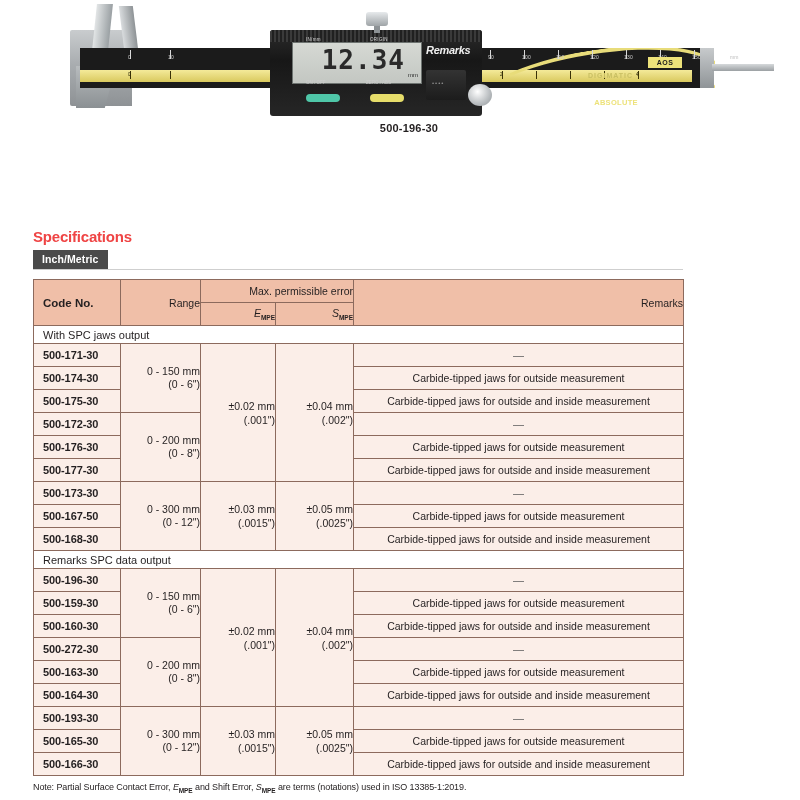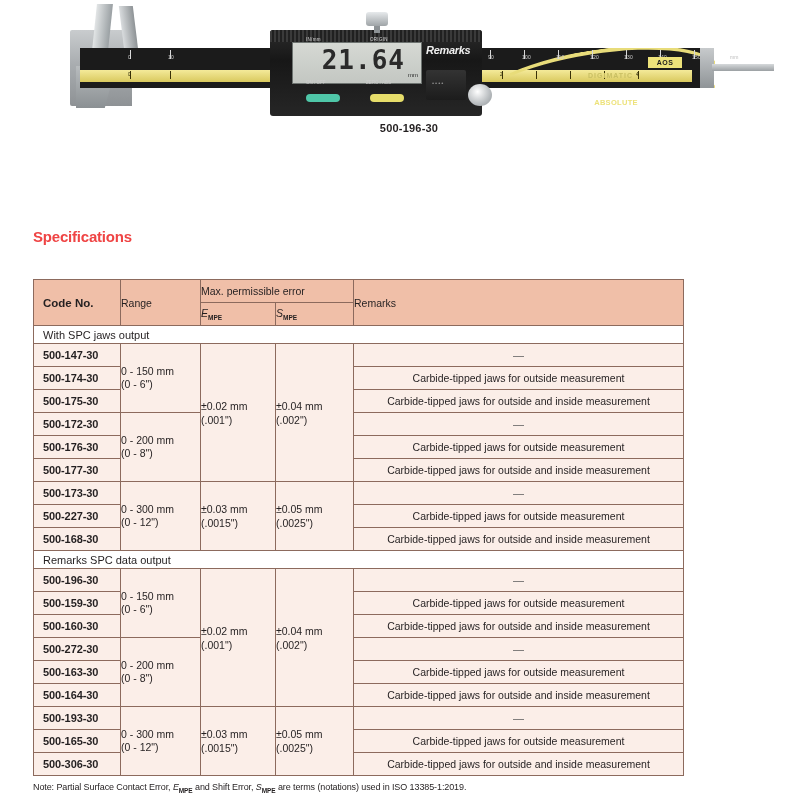--- a/index.html
+++ b/index.html
@@ -179,21 +179,21 @@
   .tbl {
     position: absolute; left: 33px; top: 279px; width: 650px;
     border-collapse: collapse; table-layout: fixed;
     font-size: 10px;
   }
   .tbl td, .tbl th {
     border: 1px solid #8c6a5d;
     padding: 0; margin: 0;
     background: #fbeee8;
     color: #231f20;
-    text-align: left;
+    text-align: right;
     vertical-align: middle;
   }
   .tbl th {
     background: #f0bfa8;
     font-weight: 400;
     font-size: 10.5px;
     height: 22px;
   }
   th.code-h { font-weight: 700; font-size: 11.5px; text-align: left; padding-left: 9px; }
   .sub-lbl { font-size: 9.5px; font-style: italic; height: 16px; }
@@ -273,21 +273,21 @@
 
       <div class="end-plate"></div>
       <div class="depth-bar"></div>
 
       <div class="head"></div>
       <div class="head-top-rail"></div>
       <div class="thumb-stem"></div>
       <div class="thumb-wheel"></div>
 
       <div class="lcd">
-        <div class="lcd-value">21.64</div>
+        <div class="lcd-value">12.34</div>
         <div class="lcd-unit">mm</div>
       </div>
       <div class="lcd-mini" style="left:236px">IN/mm</div>
       <div class="lcd-mini" style="left:300px">ORIGIN</div>
 
       <div class="brand">Remarks</div>
 
       <div class="btn-row" style="left:236px">ON / OFF</div>
       <div class="btn-row" style="left:296px">ZERO / ABS</div>
       <div class="key key-green"></div>
@@ -302,20 +302,23 @@
       <div class="logo-digi">DIGIMATIC</div>
     </div>
 
     <div class="photo-caption">
       <span>500-196-30</span>
     </div>
   </div>
 
   <div class="spec-heading">Specifications</div>
 
+  <div class="tab-strip">
+    <div class="tab-active">Inch/Metric</div>
+  </div>
 
   <table class="tbl">
     <colgroup>
       <col style="width:87px">
       <col style="width:80px">
       <col style="width:75px">
       <col style="width:78px">
       <col style="width:330px">
     </colgroup>
     <thead>
@@ -328,21 +331,21 @@
       <tr>
         <th class="sub-lbl"><span>E</span><sub>MPE</sub></th>
         <th class="sub-lbl"><span>S</span><sub>MPE</sub></th>
       </tr>
     </thead>
     <tbody id="tbody">
         <tr class="group-row">
           <td colspan="5">With SPC jaws output</td>
         </tr>
         <tr>
-          <td class="code">500-147-30</td>
+          <td class="code">500-171-30</td>
           <td class="rng" rowspan="3">
             <div>0 - 150 mm</div>
             <div>(0 - 6")</div>
           </td>
           <td class="err" rowspan="6">
             <div>±0.02 mm</div>
             <div>(.001")</div>
           </td>
           <td class="err" rowspan="6">
             <div>±0.04 mm</div>
@@ -384,21 +387,21 @@
             <div>±0.03 mm</div>
             <div>(.0015")</div>
           </td>
           <td class="err" rowspan="3">
             <div>±0.05 mm</div>
             <div>(.0025")</div>
           </td>
           <td class="rem dash">—</td>
         </tr>
         <tr>
-          <td class="code">500-227-30</td>
+          <td class="code">500-167-50</td>
           <td class="rem">Carbide-tipped jaws for outside measurement</td>
         </tr>
         <tr>
           <td class="code">500-168-30</td>
           <td class="rem">Carbide-tipped jaws for outside and inside measurement</td>
         </tr>
         <tr class="group-row">
           <td colspan="5">Remarks SPC data output</td>
         </tr>
         <tr>
@@ -455,21 +458,21 @@
             <div>±0.05 mm</div>
             <div>(.0025")</div>
           </td>
           <td class="rem dash">—</td>
         </tr>
         <tr>
           <td class="code">500-165-30</td>
           <td class="rem">Carbide-tipped jaws for outside measurement</td>
         </tr>
         <tr>
-          <td class="code">500-306-30</td>
+          <td class="code">500-166-30</td>
           <td class="rem">Carbide-tipped jaws for outside and inside measurement</td>
         </tr>
       </tbody>
   </table>
 
   <div class="note">
     <span>Note: Partial Surface Contact Error, </span><i>E</i><sub>MPE</sub><span> and Shift Error, </span><i>S</i><sub>MPE</sub><span> are terms (notations) used in ISO 13385-1:2019.</span>
   </div>
 
 </div>

